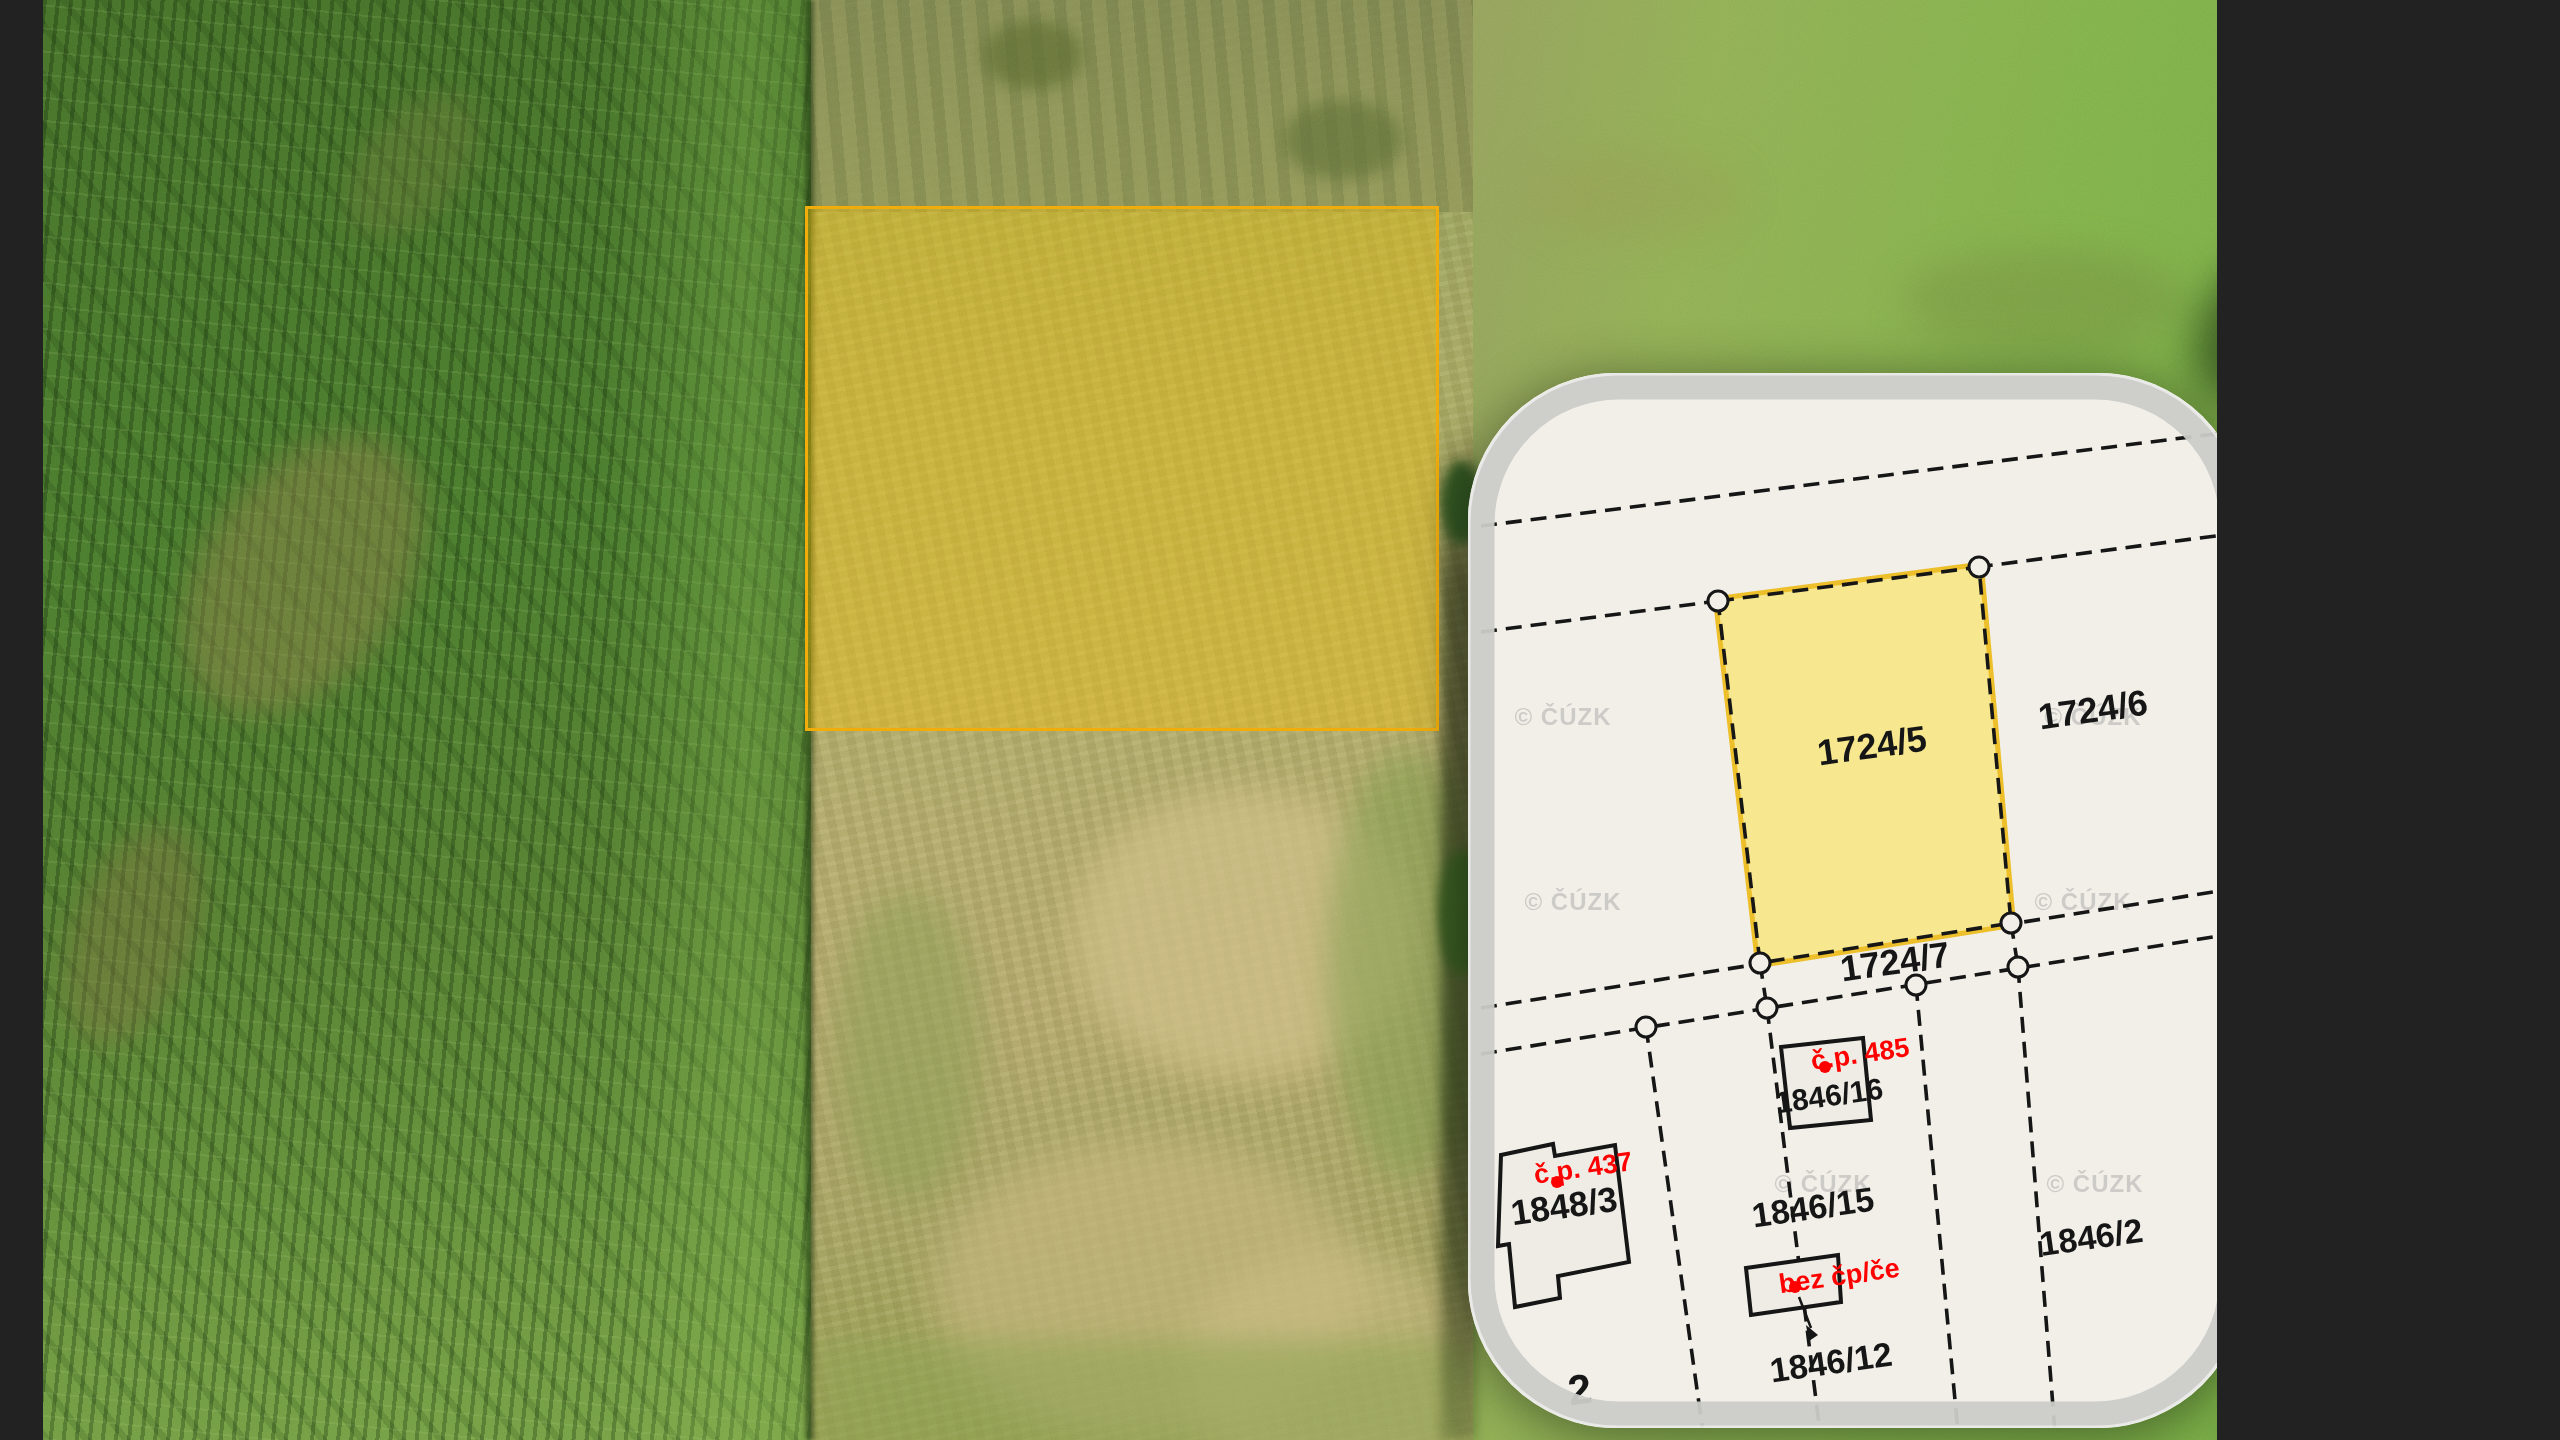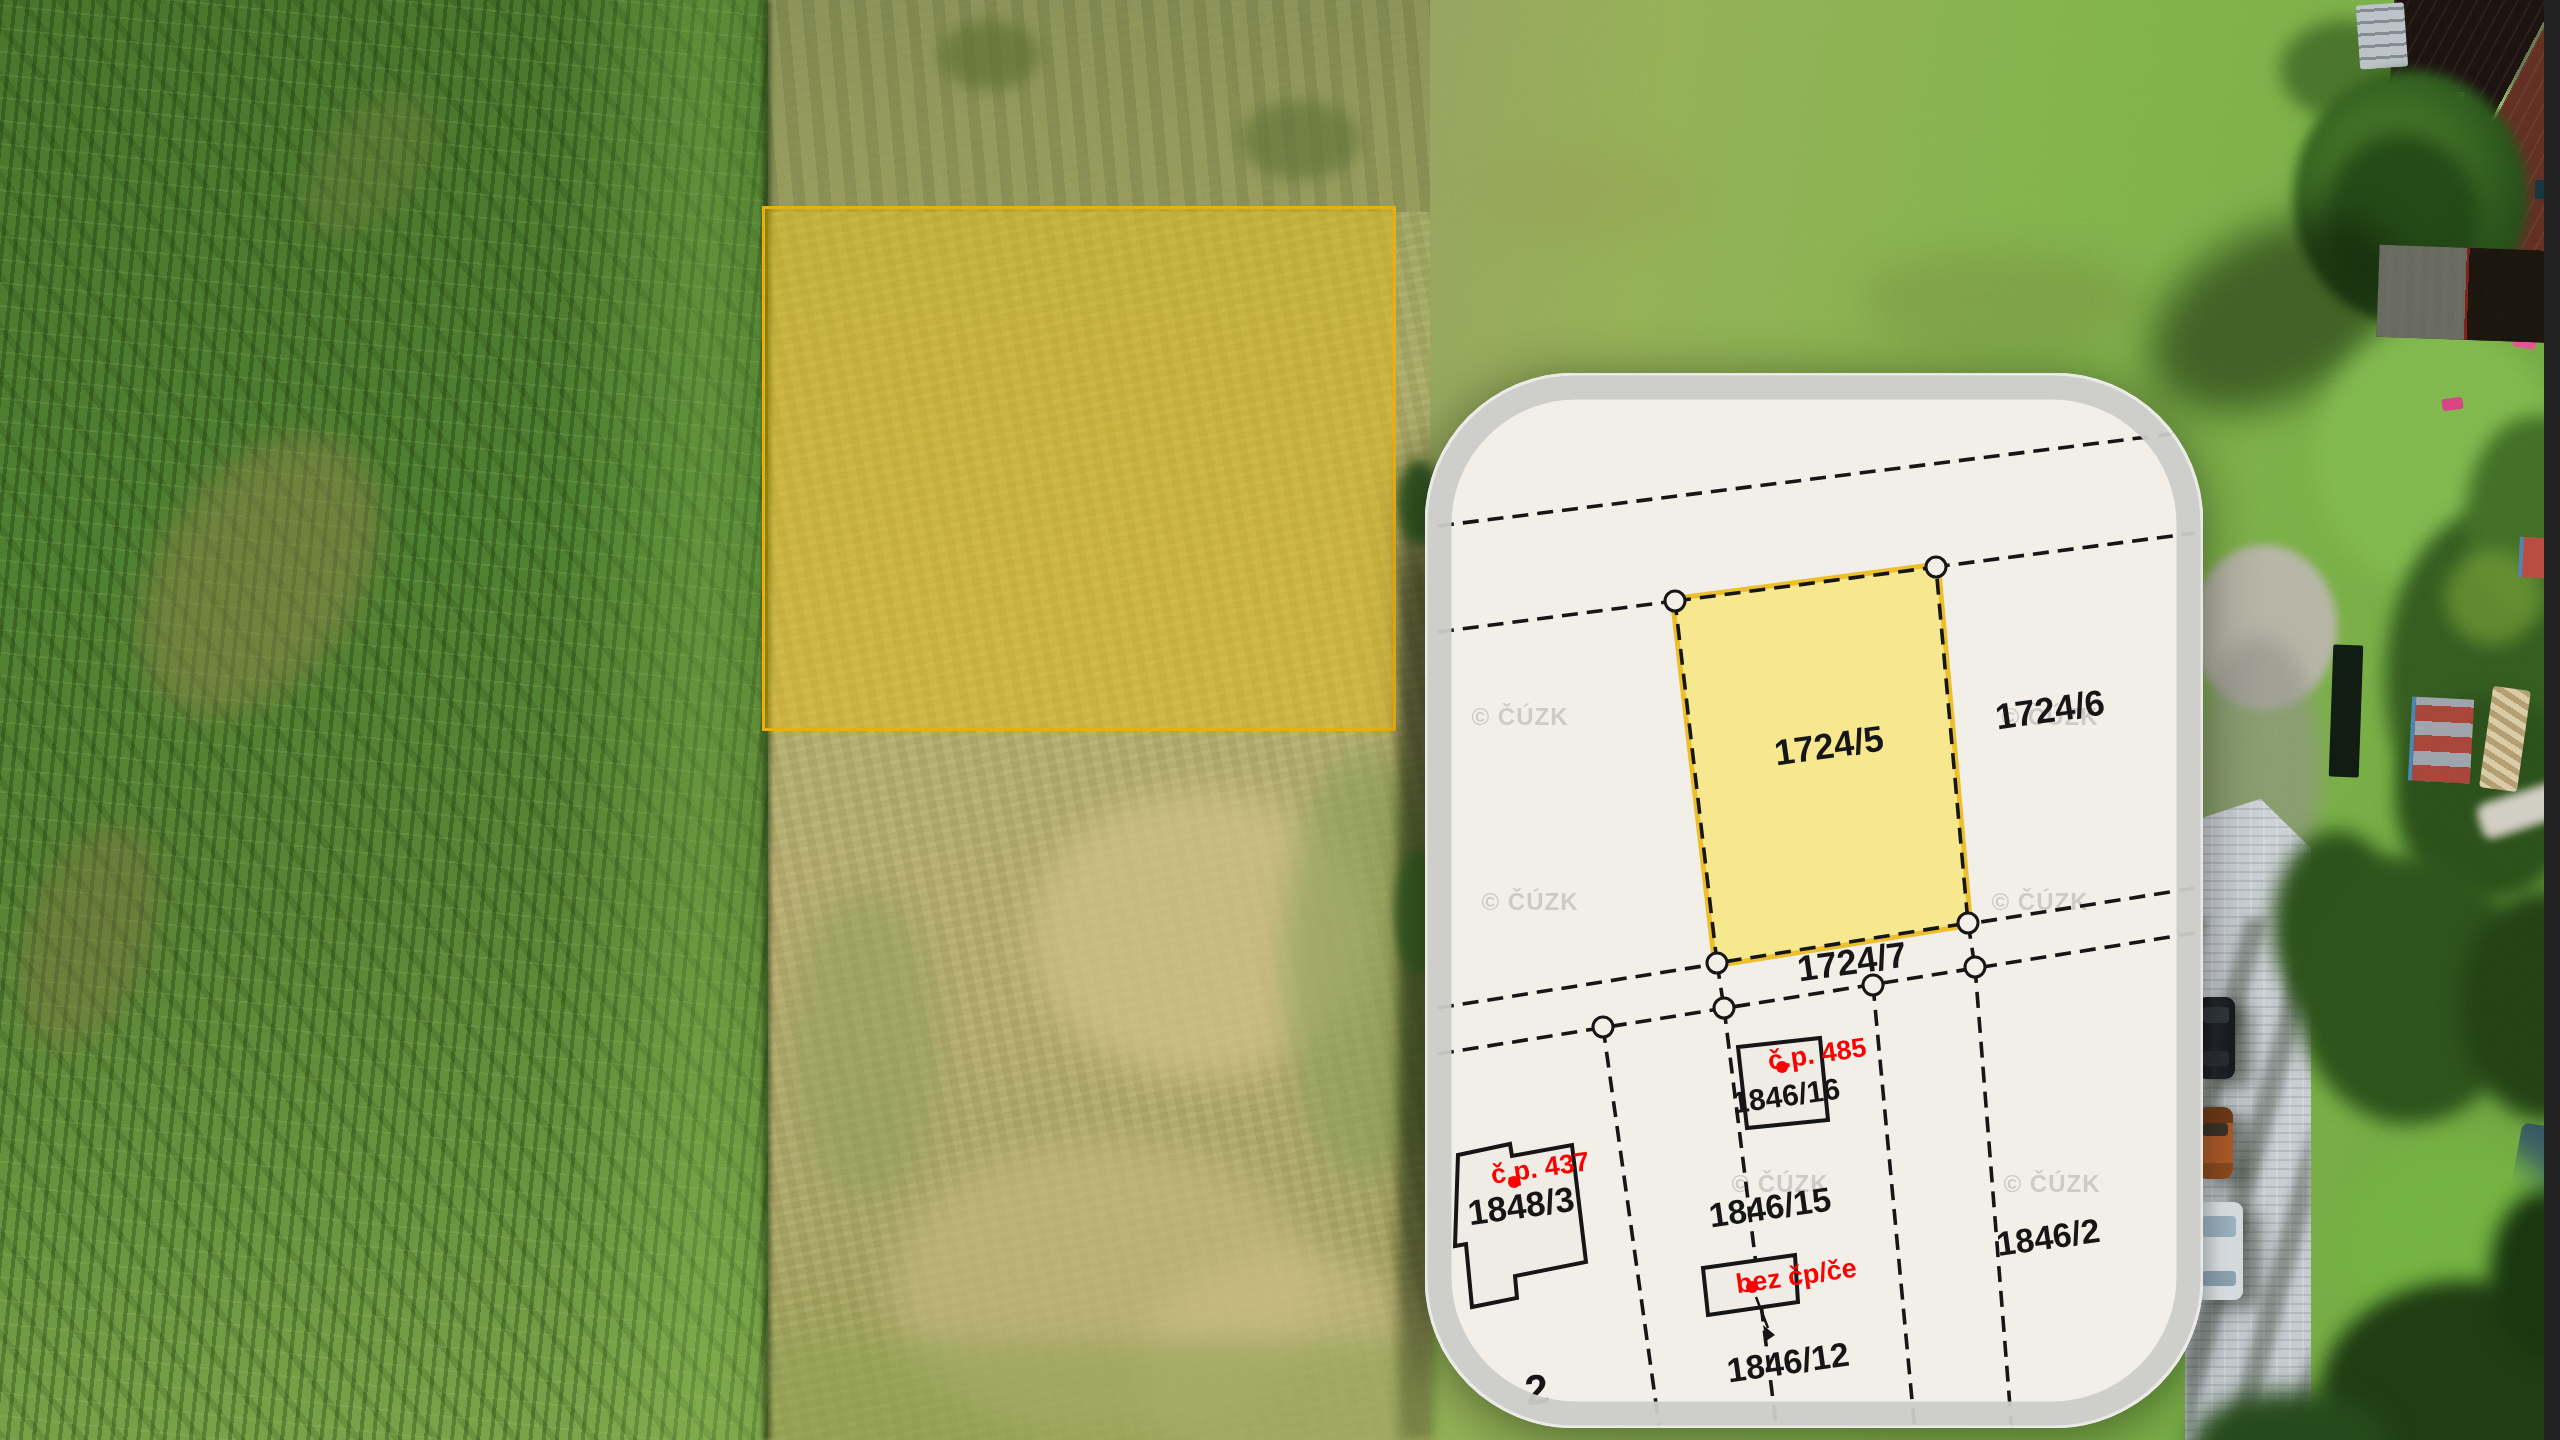--- a/index.html
+++ b/index.html
@@ -1,17 +1,17 @@
 <!DOCTYPE html>
 <html><head>
 <meta charset="utf-8">
 <style>
   html,body{margin:0;padding:0;background:#222;}
-  .stage{position:relative;width:2544px;height:1440px;overflow:hidden;
-         font-family:"Liberation Sans",sans-serif;}
+  .stage{position:relative;width:2174px;height:1440px;overflow:hidden;
+         font-family:"Liberation Sans",sans-serif;margin-left:43px;}
   .abs{position:absolute;}
   .blob{position:absolute;border-radius:50%;}
 
   
   .field-left{
     left:0;top:0;width:768px;height:1440px;
     background:
       repeating-linear-gradient(96deg, rgba(10,30,5,.28) 0 4px, transparent 4px 13px),
       repeating-linear-gradient(6deg, rgba(195,225,145,.10) 0 2px, transparent 2px 23px),
       repeating-linear-gradient(52deg, rgba(22,48,12,.16) 0 7px, transparent 7px 31px),

